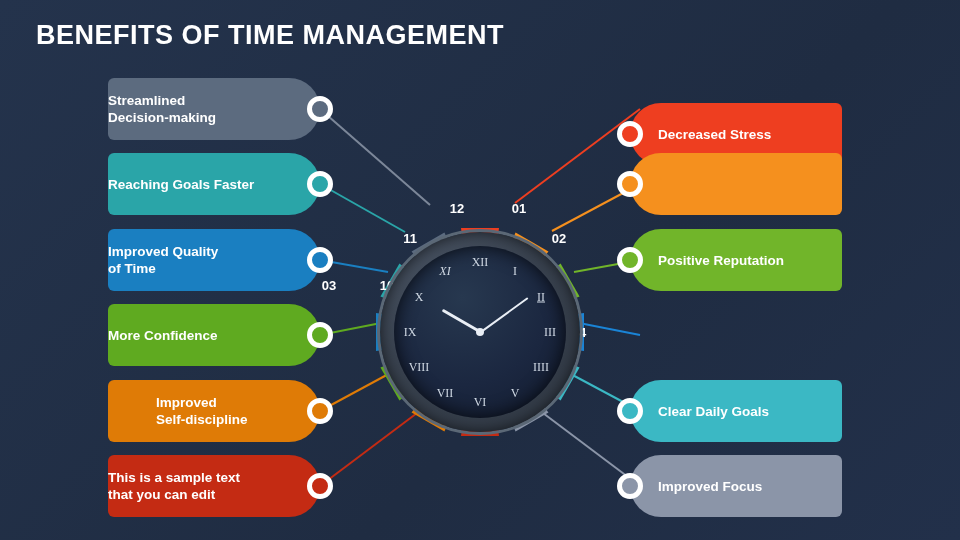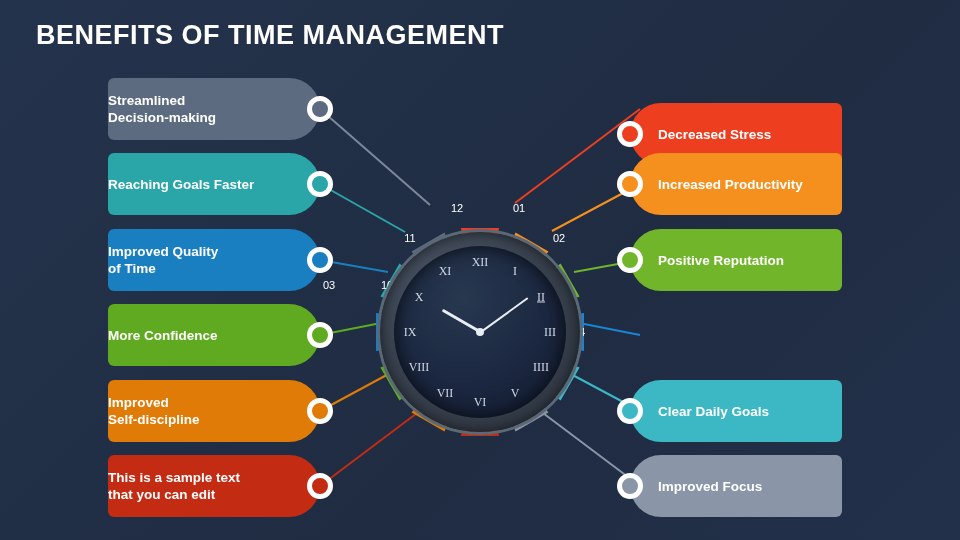--- a/index.html
+++ b/index.html
@@ -92,22 +92,22 @@
   #clockwrap {
     position: absolute;
     left: 329px;
     top: 181px;
     width: 302px;
     height: 302px;
   }
   #petals { position: absolute; left: 0; top: 0; }
   .petal-num {
     position: absolute;
-    font-size: 11px;
-    font-weight: normal;
+    font-size: 13px;
+    font-weight: bold;
     color: #ffffff;
     transform: translate(-50%, -50%);
   }
   #clockface {
     position: absolute;
     left: 51px;
     top: 51px;
     width: 200px;
     height: 200px;
     border-radius: 50%;
@@ -179,37 +179,36 @@
   </div>
   <div class="pill left" style="top:229px; background:#1a7fc1;">
     <span class="txt">Improved Quality
 of Time</span>
     <span class="knob" style="background:#1a7fc1;"></span>
   </div>
   <div class="pill left" style="top:304px; background:#5faa20;">
     <span class="txt">More Confidence</span>
     <span class="knob" style="background:#5faa20;"></span>
   </div>
-  <div class="pill left" style="top:380px; background:#df7b06;">
+  <div class="pill left" style="top:380px; background:#df7b06;padding-left:48px;">
     <span class="txt">Improved
 Self-discipline</span>
     <span class="knob" style="background:#df7b06;"></span>
   </div>
   <div class="pill left" style="top:455px; background:#c42b13;">
     <span class="txt">This is a sample text
 that you can edit</span>
     <span class="knob" style="background:#c42b13;"></span>
   </div>
 
   <div class="pill right" style="top:68px; background:#ee3e20;margin-top:35px;">
     <span class="txt">Decreased Stress</span>
     <span class="knob" style="background:#ee3e20;"></span>
   </div>
   <div class="pill right" style="top:153px; background:#f5901e;">
-    <span class="txt">Increased Productivity</span>
     <span class="knob" style="background:#f5901e;"></span>
   </div>
   <div class="pill right" style="top:229px; background:#71b52a;">
     <span class="txt">Positive Reputation</span>
     <span class="knob" style="background:#71b52a;"></span>
   </div>
   <div class="pill right" style="top:380px; background:#3bb8c4;">
     <span class="txt">Clear Daily Goals</span>
     <span class="knob" style="background:#3bb8c4;"></span>
   </div>
@@ -280,21 +279,21 @@
         <span class="rn" style="left:121px; top:25px;">I</span>
         <span class="rn" style="left:147px; top:51px;text-decoration:underline;">II</span>
         <span class="rn" style="left:156px; top:86px;">III</span>
         <span class="rn" style="left:147px; top:121px;">IIII</span>
         <span class="rn" style="left:121px; top:147px;">V</span>
         <span class="rn" style="left:86px;  top:156px;">VI</span>
         <span class="rn" style="left:51px;  top:147px;">VII</span>
         <span class="rn" style="left:25px;  top:121px;">VIII</span>
         <span class="rn" style="left:16px;  top:86px;">IX</span>
         <span class="rn" style="left:25px;  top:51px;">X</span>
-        <span class="rn" style="left:51px;  top:25px;">XI</span>
+        <span class="rn" style="left:51px;  top:25px;font-style:italic;">XI</span>
 
         <div class="hand" style="left:85px; top:42px; width:3px; height:44px; transform:rotate(300deg);"></div>
         <div class="hand" style="left:85.5px; top:28px; width:2px; height:58px; transform:rotate(54deg);"></div>
         <div id="hub"></div>
       </div>
     </div>
   </div>
 
 </div>
 

